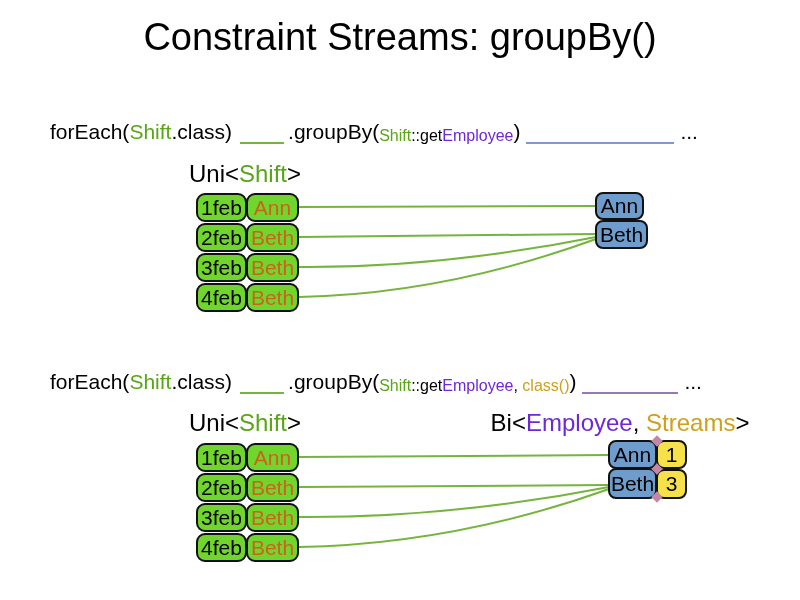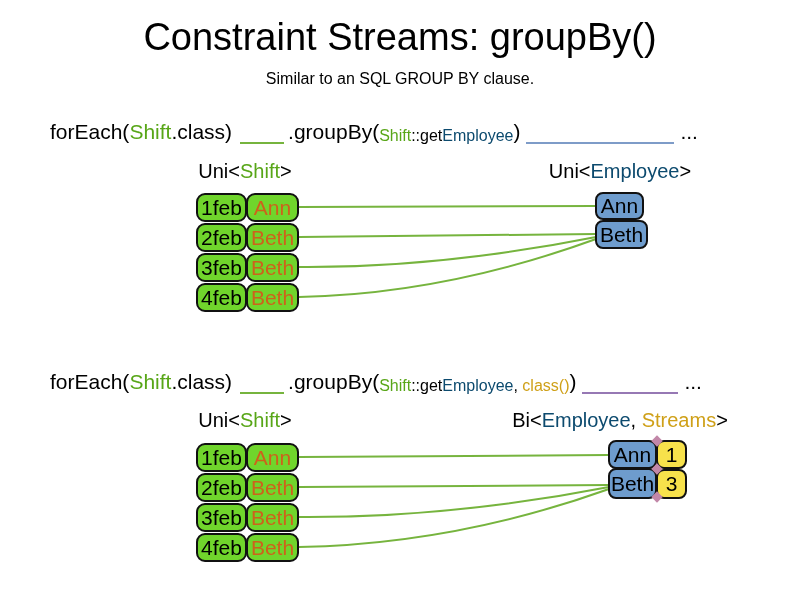--- a/index.html
+++ b/index.html
@@ -10,29 +10,29 @@
            font-size:38px; font-weight:400; margin:0; }
   .subtitle { position:absolute; top:70px; left:0; width:800px; text-align:center;
               font-size:16px; margin:0; }
 
   .code-line { position:absolute; left:50px; display:flex; align-items:flex-end;
                font-size:21px; white-space:pre; height:26px; }
   .code1 { top:118px; }
   .code2 { top:368px; }
   .arg { font-size:16px; position:relative; top:1px; }
   .green-text  { color:#58A618; }
-  .blue-text   { color:#0c4a6e; }
+  .blue-text   { color:#6d28d9; }
   .gold-text   { color:#CFA018; }
 
   .hline { height:2px; flex:none; }
   .green-line  { width:44px;  background:#76B43E; margin:0 4px 0 8px; }
   .blue-line   { width:148px; background:#7E9CC8; margin:0 6px; }
   .purple-line { width:96px;  background:#9678B4; margin:0 6px; }
 
-  .stream-label { position:absolute; font-size:20px; text-align:center; white-space:pre; }
+  .stream-label { position:absolute; font-size:24px; text-align:center; white-space:pre; }
   .lbl1-left  { top:160px; left:180px; width:130px; }
   .lbl1-right { top:160px; left:520px; width:200px; }
   .lbl2-left  { top:409px; left:180px; width:130px; }
   .lbl2-right { top:409px; left:480px; width:280px; }
 
   .cell { position:absolute; box-sizing:border-box; height:29px;
           border:2px solid #111; border-radius:9px; background:#70D52C;
           display:flex; align-items:center; justify-content:center; font-size:21px; }
   .cell.date { left:196px; width:51px; }
   .cell.emp  { left:246px; width:53px; color:#CE621B; }
@@ -46,21 +46,20 @@
              transform:rotate(45deg); }
 
   .links { position:absolute; left:0; top:0; }
 </style>
 </head>
 <body>
 
 <div class="slide">
 
   <h1 class="title">Constraint Streams: groupBy()</h1>
-  <p class="subtitle">Similar to an SQL GROUP BY clause.</p>
 
   <svg class="links" width="800" height="600" viewBox="0 0 800 600">
     <g fill="none" stroke="#76B43E" stroke-width="2" stroke-linecap="round">
       <path d="M299 207 L596 206"></path>
       <path d="M299 237 L596 234"></path>
       <path d="M299 267 Q440 268 596 237"></path>
       <path d="M299 297 Q445 294 596 239"></path>
       <path d="M299 457 L609 455"></path>
       <path d="M299 487 L609 485"></path>
       <path d="M299 517 Q450 518 609 487"></path>
@@ -71,21 +70,20 @@
   <div class="code-line code1">
     <span>forEach(</span><span class="green-text">Shift</span><span>.class)</span>
     <span class="hline green-line"></span>
     <span>.groupBy(</span><span class="arg green-text">Shift</span><span class="arg">::get</span><span class="arg blue-text">Employee</span><span>)</span>
     <span class="hline blue-line"></span>
     <span>...</span>
   </div>
 
   <div class="stream-label lbl1-left"><span>Uni&lt;</span><span class="green-text">Shift</span><span>&gt;</span></div>
 
-  <div class="stream-label lbl1-right"><span>Uni&lt;</span><span class="blue-text">Employee</span><span>&gt;</span></div>
 
   <div class="cell date" style="top:193px">1feb</div>
   <div class="cell emp" style="top:193px">Ann</div>
   <div class="cell date" style="top:223px">2feb</div>
   <div class="cell emp" style="top:223px">Beth</div>
   <div class="cell date" style="top:253px">3feb</div>
   <div class="cell emp" style="top:253px">Beth</div>
   <div class="cell date" style="top:283px">4feb</div>
   <div class="cell emp" style="top:283px">Beth</div>
 

